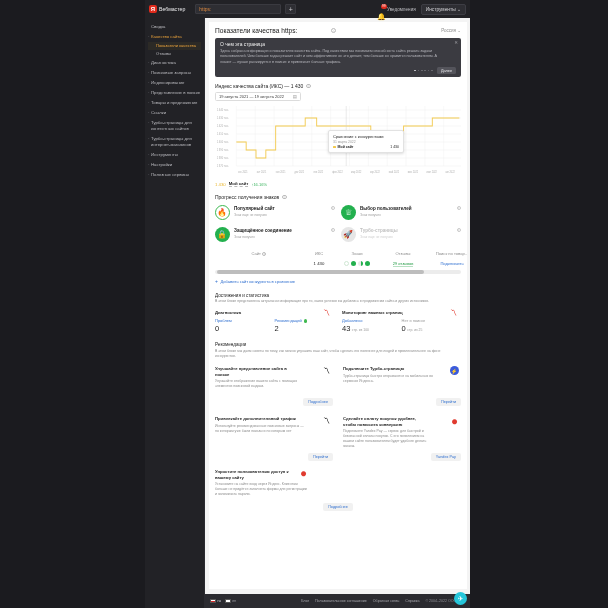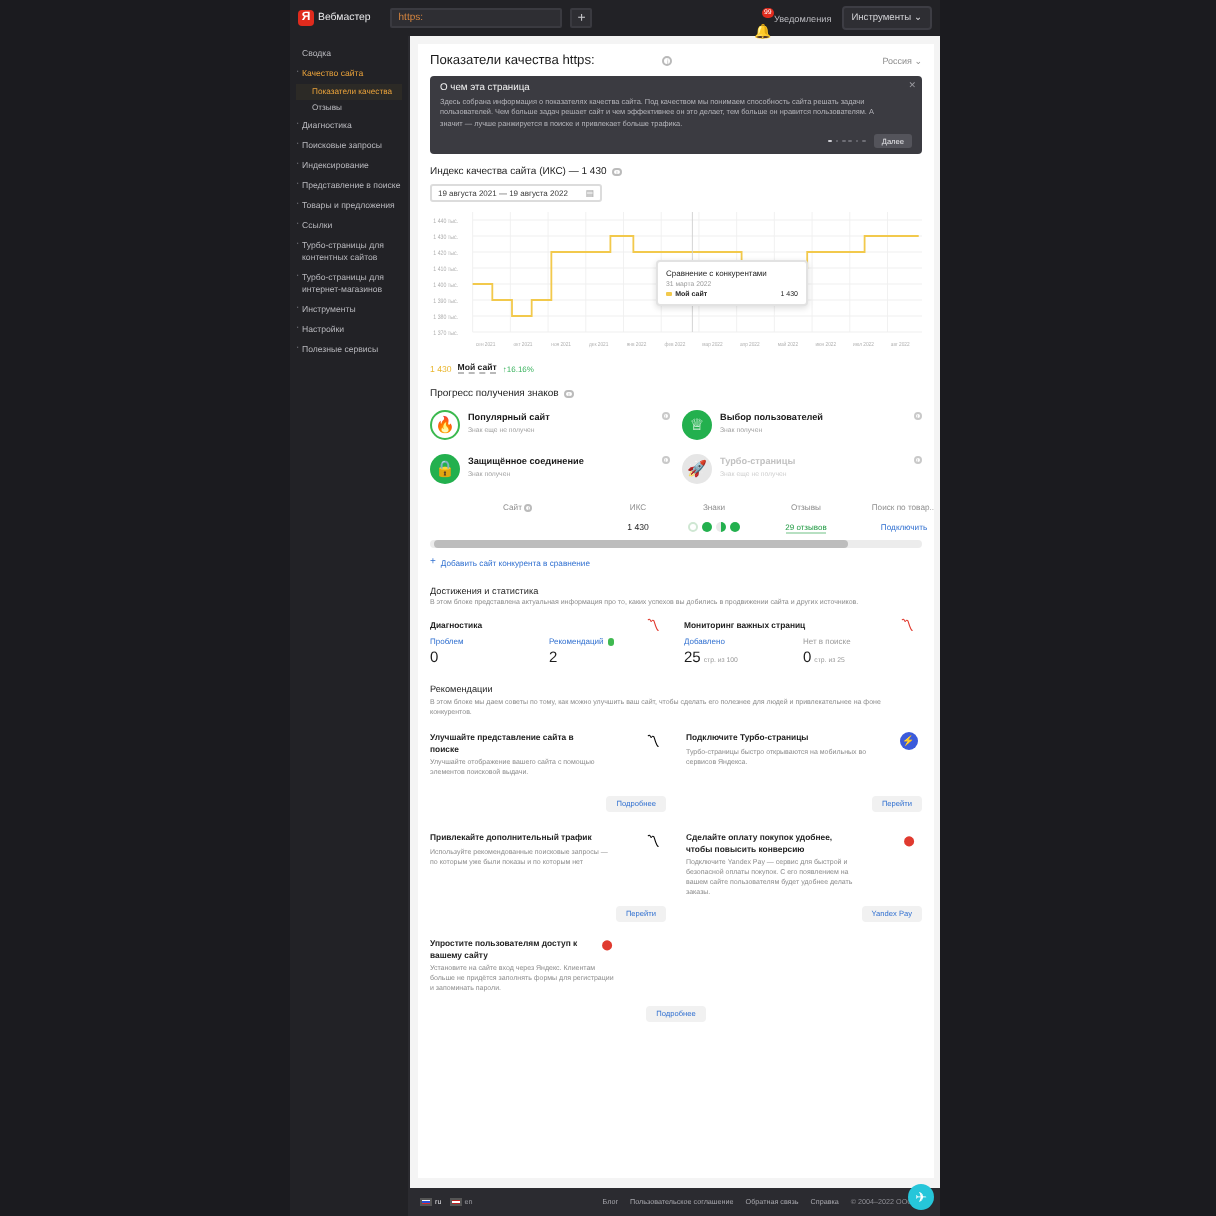--- a/index.html
+++ b/index.html
@@ -495,21 +495,21 @@
               </div>
             </div>
 
             <div class="ach-card">
               <div class="ach-card-h">Мониторинг важных страниц</div>
               <div class="ach-sq">〽</div>
               <div class="ach-cols">
                 <div class="ach-col">
                   <div class="ach-label">Добавлено</div>
                   <div class="ach-val">
-                    <span>25</span>
+                    <span>43</span>
                     <span class="unit">стр. из 100</span>
                   </div>
                 </div>
                 <div class="ach-col">
                   <div class="ach-label gray">Нет в поиске</div>
                   <div class="ach-val">
                     <span>0</span>
                     <span class="unit">стр. из 25</span>
                   </div>
                 </div>

